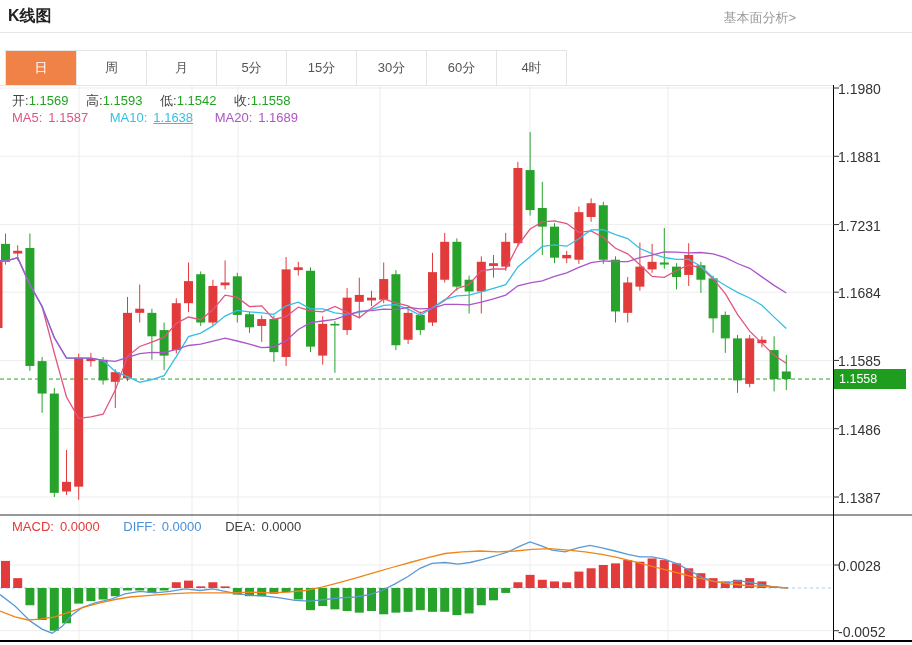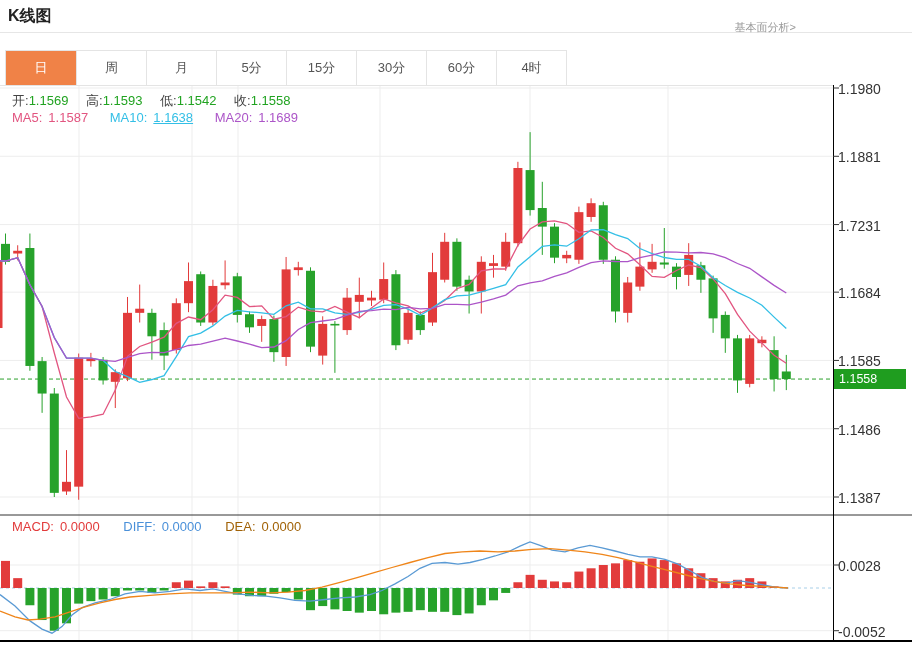--- a/index.html
+++ b/index.html
@@ -1,38 +1,38 @@
 <!DOCTYPE html>
 <html><head>
 <meta charset="utf-8">
 <style>
   html,body{margin:0;padding:0;background:#fff;width:912px;height:645px;overflow:hidden;
     font-family:"Liberation Sans","DejaVu Sans",sans-serif;}
   #stage{position:relative;width:802px;height:645px;background:#fff;}
   svg{position:absolute;left:0;top:0;z-index:1;}
   .txt{position:absolute;z-index:3;white-space:nowrap;}
   #page-title{left:8px;top:6px;font-size:16px;font-weight:bold;color:#222;}
-  #fund-link{right:6px;top:20px;font-size:11px;color:#999;cursor:pointer;margin-left:24px;}
+  #fund-link{right:6px;top:9px;font-size:13px;color:#999;cursor:pointer;margin-left:24px;}
   #header-divider{position:absolute;left:0;top:32px;width:912px;height:0;border-top:1px solid #e6e6e6;z-index:2;}
   #tabbar{position:absolute;left:5px;top:50px;height:34px;display:flex;z-index:3;
     border:1px solid #e4e4e4;background:#fff;}
   .tab{width:70px;height:34px;line-height:34px;text-align:center;font-size:13px;color:#555;
     border-left:1px solid #e4e4e4;cursor:pointer;box-sizing:border-box;}
   .tab:first-child{border-left:none;}
   .tab.active{background:#f08247;color:#fff;}
   #chart-top-border{position:absolute;left:0;top:85px;width:833px;height:0;border-top:1px solid #e4e4e4;z-index:2;}
   #ohlc-row{left:12px;top:92px;font-size:13px;color:#444;}
   #ohlc-row .lb{color:#444;}
   #ohlc-row .val{color:#21a321;margin-right:14px;}
   #ma-row{left:12px;top:110px;font-size:13px;}
   #ma-row span{margin-right:6px;}
   .ma5{color:#e25580;} .ma10{color:#33bfe6;} .ma20{color:#ac55c8;}
   #macd-row{left:12px;top:519px;font-size:13px;}
   #macd-row span{margin-right:6px;}
-  .macdc{color:#e23b3b;} .diffc{color:#4a90d9;} .deac{color:#a16207;text-align:center;}
+  .macdc{color:#e23b3b;} .diffc{color:#4a90d9;} .deac{color:#404040;text-align:center;}
   .plabel,.mlabel{position:absolute;left:838px;font-size:14px;color:#333;z-index:3;}
   #price-badge{position:absolute;left:834px;top:369px;width:72px;height:20px;background:#1f9d1f;z-index:3;}
   #price-badge span{display:block;color:#fff;font-size:12.5px;line-height:20px;padding-left:5px;}
 </style>
 </head>
 <body>
 
 <div id="stage">
   <svg id="chart-svg" width="912" height="645">
       <line x1="0" y1="88" x2="833" y2="88" stroke="#ededed" stroke-width="1"></line>

